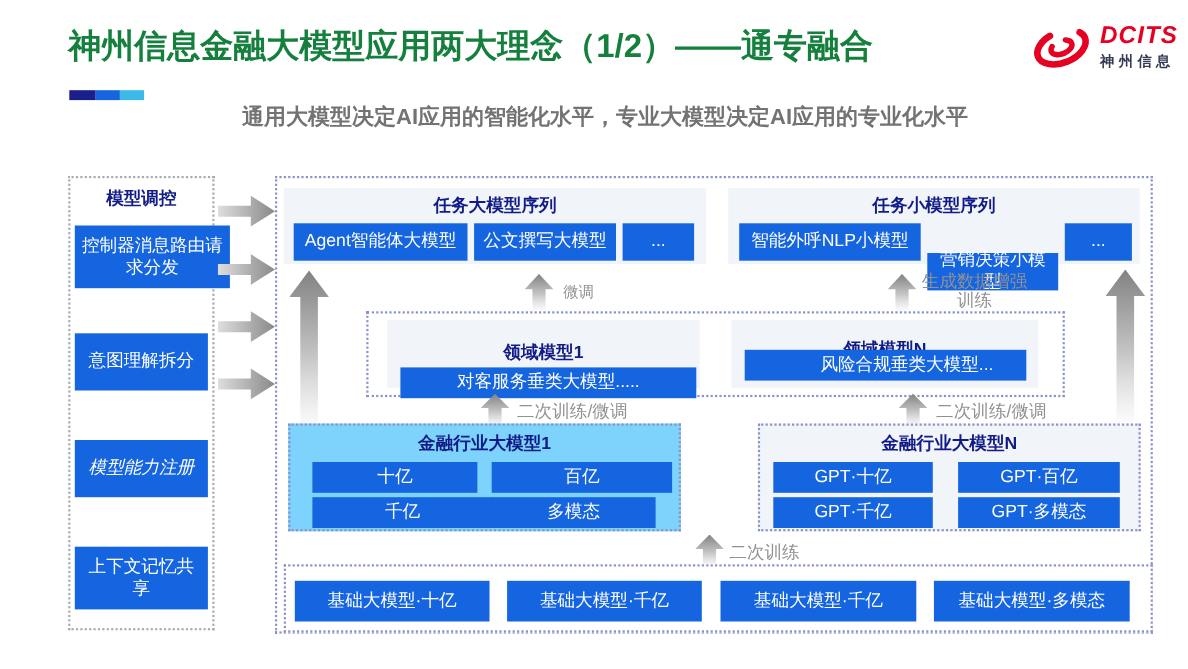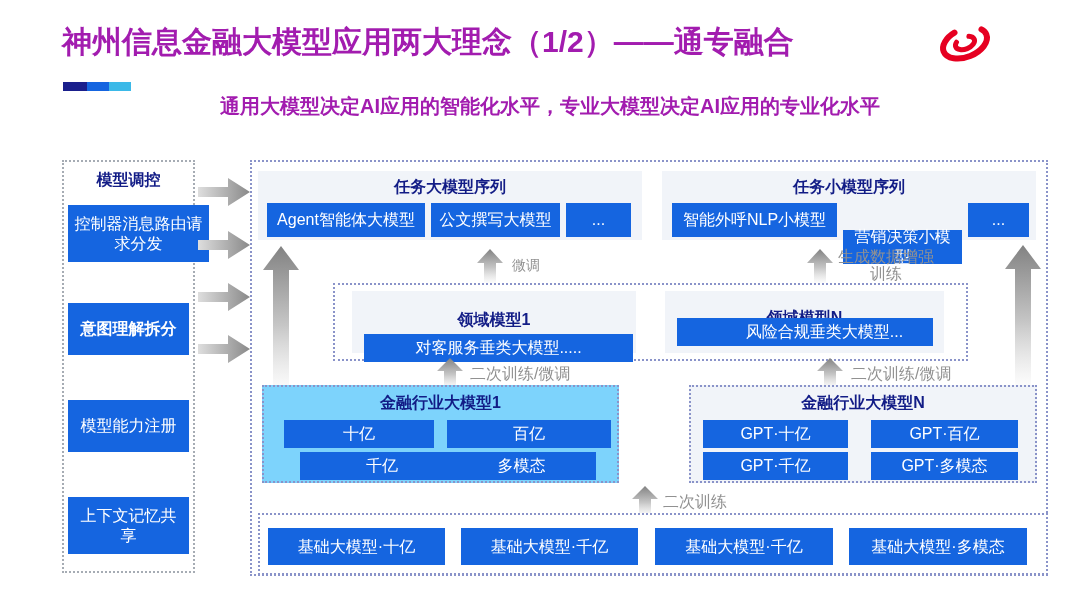--- a/index.html
+++ b/index.html
@@ -1,24 +1,24 @@
 <!DOCTYPE html>
 <html><head>
 <meta charset="utf-8">
 <style>
   html,body{margin:0;padding:0;background:#ffffff;}
   .slide{position:relative;width:1080px;height:608px;background:#ffffff;overflow:hidden;
          font-family:"Liberation Sans","DejaVu Sans",sans-serif;}
-  .title{position:absolute;left:62px;top:22px;font-size:30px;font-weight:bold;color:#a21caf;white-space:nowrap;}
+  .title{position:absolute;left:62px;top:22px;font-size:30px;font-weight:bold;color:#15803d;white-space:nowrap;}
   .accent-bar{position:absolute;left:63px;top:82px;height:9px;display:flex;}
   .accent-bar .s1{width:24px;background:#1a1f8c;}
   .accent-bar .s2{width:22px;background:#1565e0;}
   .accent-bar .s3{width:22px;background:#3bb9e8;}
   .subtitle{position:absolute;left:150px;top:93px;width:800px;text-align:center;
-            font-size:20px;font-weight:bold;color:#a21caf;}
+            font-size:20px;font-weight:bold;color:#737373;}
   .logo{position:absolute;left:938px;top:20px;display:flex;align-items:center;gap:8px;}
   .logo-en{font-size:22px;font-weight:bold;font-style:italic;color:#e60021;letter-spacing:1px;line-height:1;}
   .logo-cn{font-size:13px;font-weight:bold;color:#343b52;letter-spacing:4px;margin-top:4px;}
   .dashed-box{position:absolute;border:2px dotted #8a93c9;box-sizing:border-box;background:transparent;}
   .sidebar-box{position:absolute;border:2px dotted #a6acb4;box-sizing:border-box;}
   .panel{position:absolute;background:#f1f4f9;box-sizing:border-box;}
   .group-title{text-align:center;font-size:16px;font-weight:bold;color:#121c86;padding-top:6px;}
   .btn{position:absolute;background:#1565e0;color:#ffffff;font-size:16px;display:flex;
        align-items:center;justify-content:center;text-align:center;line-height:1.25;
        box-sizing:border-box;padding:0 5px;}
@@ -49,30 +49,34 @@
   <div class="accent-bar">
     <span class="s1"></span>
       <span class="s2"></span>
       <span class="s3"></span>
   </div>
   <div class="logo">
     <svg width="54" height="46" viewBox="0 0 54 46">
       <ellipse cx="27" cy="23" rx="23" ry="14" transform="rotate(-22 27 23)" fill="none" stroke="#e60021" stroke-width="6" stroke-dasharray="82 28" stroke-linecap="round"></ellipse>
       <ellipse cx="27" cy="23" rx="10" ry="6" transform="rotate(-22 27 23)" fill="none" stroke="#e60021" stroke-width="5" stroke-dasharray="30 14" stroke-linecap="round"></ellipse>
     </svg>
+    <div>
+      <div class="logo-en">DCITS</div>
+      <div class="logo-cn">神州信息</div>
+    </div>
   </div>
   <div class="subtitle">通用大模型决定AI应用的智能化水平，专业大模型决定AI应用的专业化水平</div>
 
   
   <div class="sidebar-box" style="left:62px;top:160px;width:133px;height:413px;">
     <div class="group-title" style="padding-top:8px;">模型调控</div>
   </div>
   <div class="btn" style="left:68px;top:205px;width:141px;height:57px;">控制器消息路由请求分发</div>
-  <div class="btn" style="left:68px;top:303px;width:121px;height:52px;font-weight:bold;">意图理解拆分</div>
-  <div class="btn" style="left:68px;top:400px;width:121px;height:52px;">模型能力注册</div>
+  <div class="btn" style="left:68px;top:303px;width:121px;height:52px;">意图理解拆分</div>
+  <div class="btn" style="left:68px;top:400px;width:121px;height:52px;font-style:italic;">模型能力注册</div>
   <div class="btn" style="left:68px;top:497px;width:121px;height:57px;">上下文记忆共享</div>
 
   
   <svg class="arrow" style="left:198px;top:176px;" width="52" height="32">
       <polygon points="0,11 30,11 30,2 52,16 30,30 30,21 0,21" fill="url(#gRight)"></polygon>
     </svg>
   <svg class="arrow" style="left:198px;top:229px;" width="52" height="32">
       <polygon points="0,11 30,11 30,2 52,16 30,30 30,21 0,21" fill="url(#gRight)"></polygon>
     </svg>
   <svg class="arrow" style="left:198px;top:281px;" width="52" height="32">
@@ -138,21 +142,21 @@
       <polygon points="13,0 26,13 19,13 19,30 7,30 7,13 0,13" fill="url(#gUp)"></polygon>
     </svg>
   <div class="arrow-label" style="left:851px;top:364px;">二次训练/微调</div>
 
   
   <div class="dashed-box" style="left:262px;top:385px;width:357px;height:98px;background:#7dd3fc;">
     <div class="group-title">金融行业大模型1</div>
   </div>
   <div class="btn" style="left:284px;top:420px;width:150px;height:28px;">十亿</div>
   <div class="btn" style="left:447px;top:420px;width:164px;height:28px;">百亿</div>
-  <div class="btn" style="left:300px;top:452px;width:164px;height:28px;">千亿</div>
+  <div class="btn" style="left:284px;top:452px;width:164px;height:28px;">千亿</div>
   <div class="btn" style="left:447px;top:452px;width:149px;height:28px;">多模态</div>
 
   <div class="dashed-box" style="left:689px;top:385px;width:348px;height:98px;background:#f1f4f9;">
     <div class="group-title">金融行业大模型N</div>
   </div>
   <div class="btn" style="left:703px;top:420px;width:145px;height:28px;">GPT·十亿</div>
   <div class="btn" style="left:871px;top:420px;width:147px;height:28px;">GPT·百亿</div>
   <div class="btn" style="left:703px;top:452px;width:145px;height:28px;">GPT·千亿</div>
   <div class="btn" style="left:871px;top:452px;width:147px;height:28px;">GPT·多模态</div>
 

